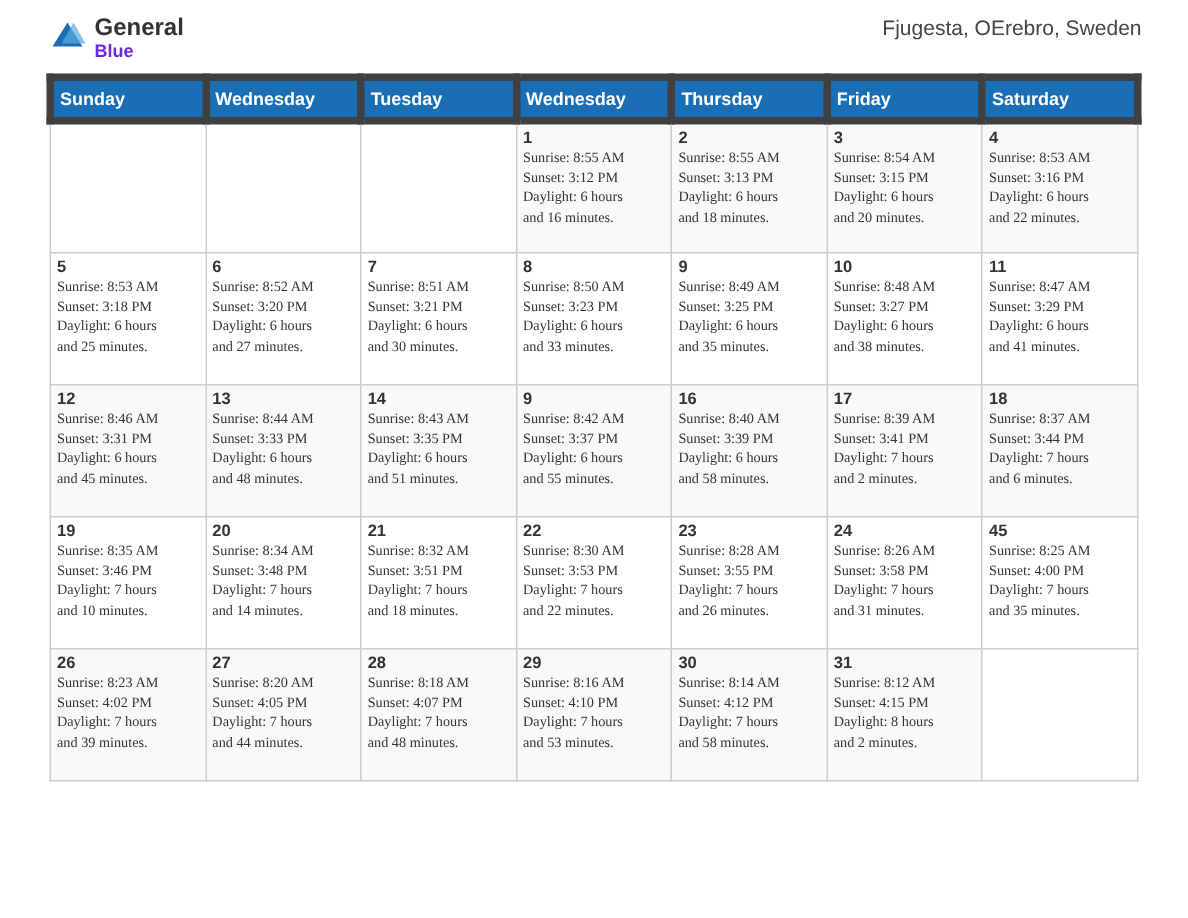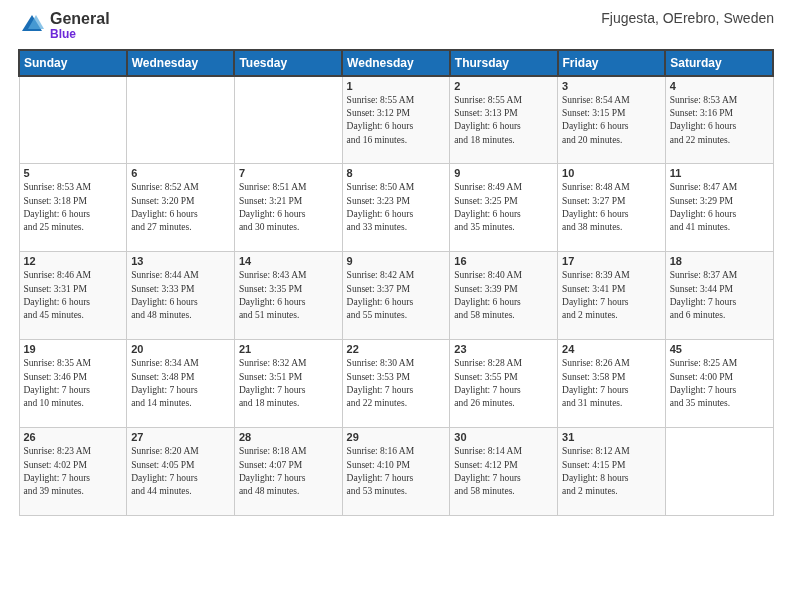--- a/index.html
+++ b/index.html
@@ -6,21 +6,21 @@
     body {
       font-family: Arial, sans-serif;
       background: #fff;
       width: 792px;
       height: 612px;
       overflow: hidden;
     }
     .container {
       width: 792px;
       height: 436px;
-      padding: 10px 18px;
+      padding: 10px 31px;
     }
     .header {
       display: flex;
       justify-content: space-between;
       align-items: flex-start;
       margin-bottom: 8px;
     }
     .logo {
       display: flex;
       align-items: center;
@@ -64,21 +64,21 @@
       border-collapse: collapse;
       font-size: 10.5px;
     }
     .calendar thead tr th {
       background-color: #1a6eb5;
       color: #fff;
       padding: 5px 4px;
       text-align: left;
       font-size: 12px;
       font-weight: bold;
-      border: 2px solid #404040;
+      border: 5px solid #404040;
     }
     .calendar tbody tr td {
       border: 1px solid #ccc;
       vertical-align: top;
       padding: 3px 4px;
       width: calc(100% / 7);
       height: 88px;
       color: #333;
       background: #fff;
     }

